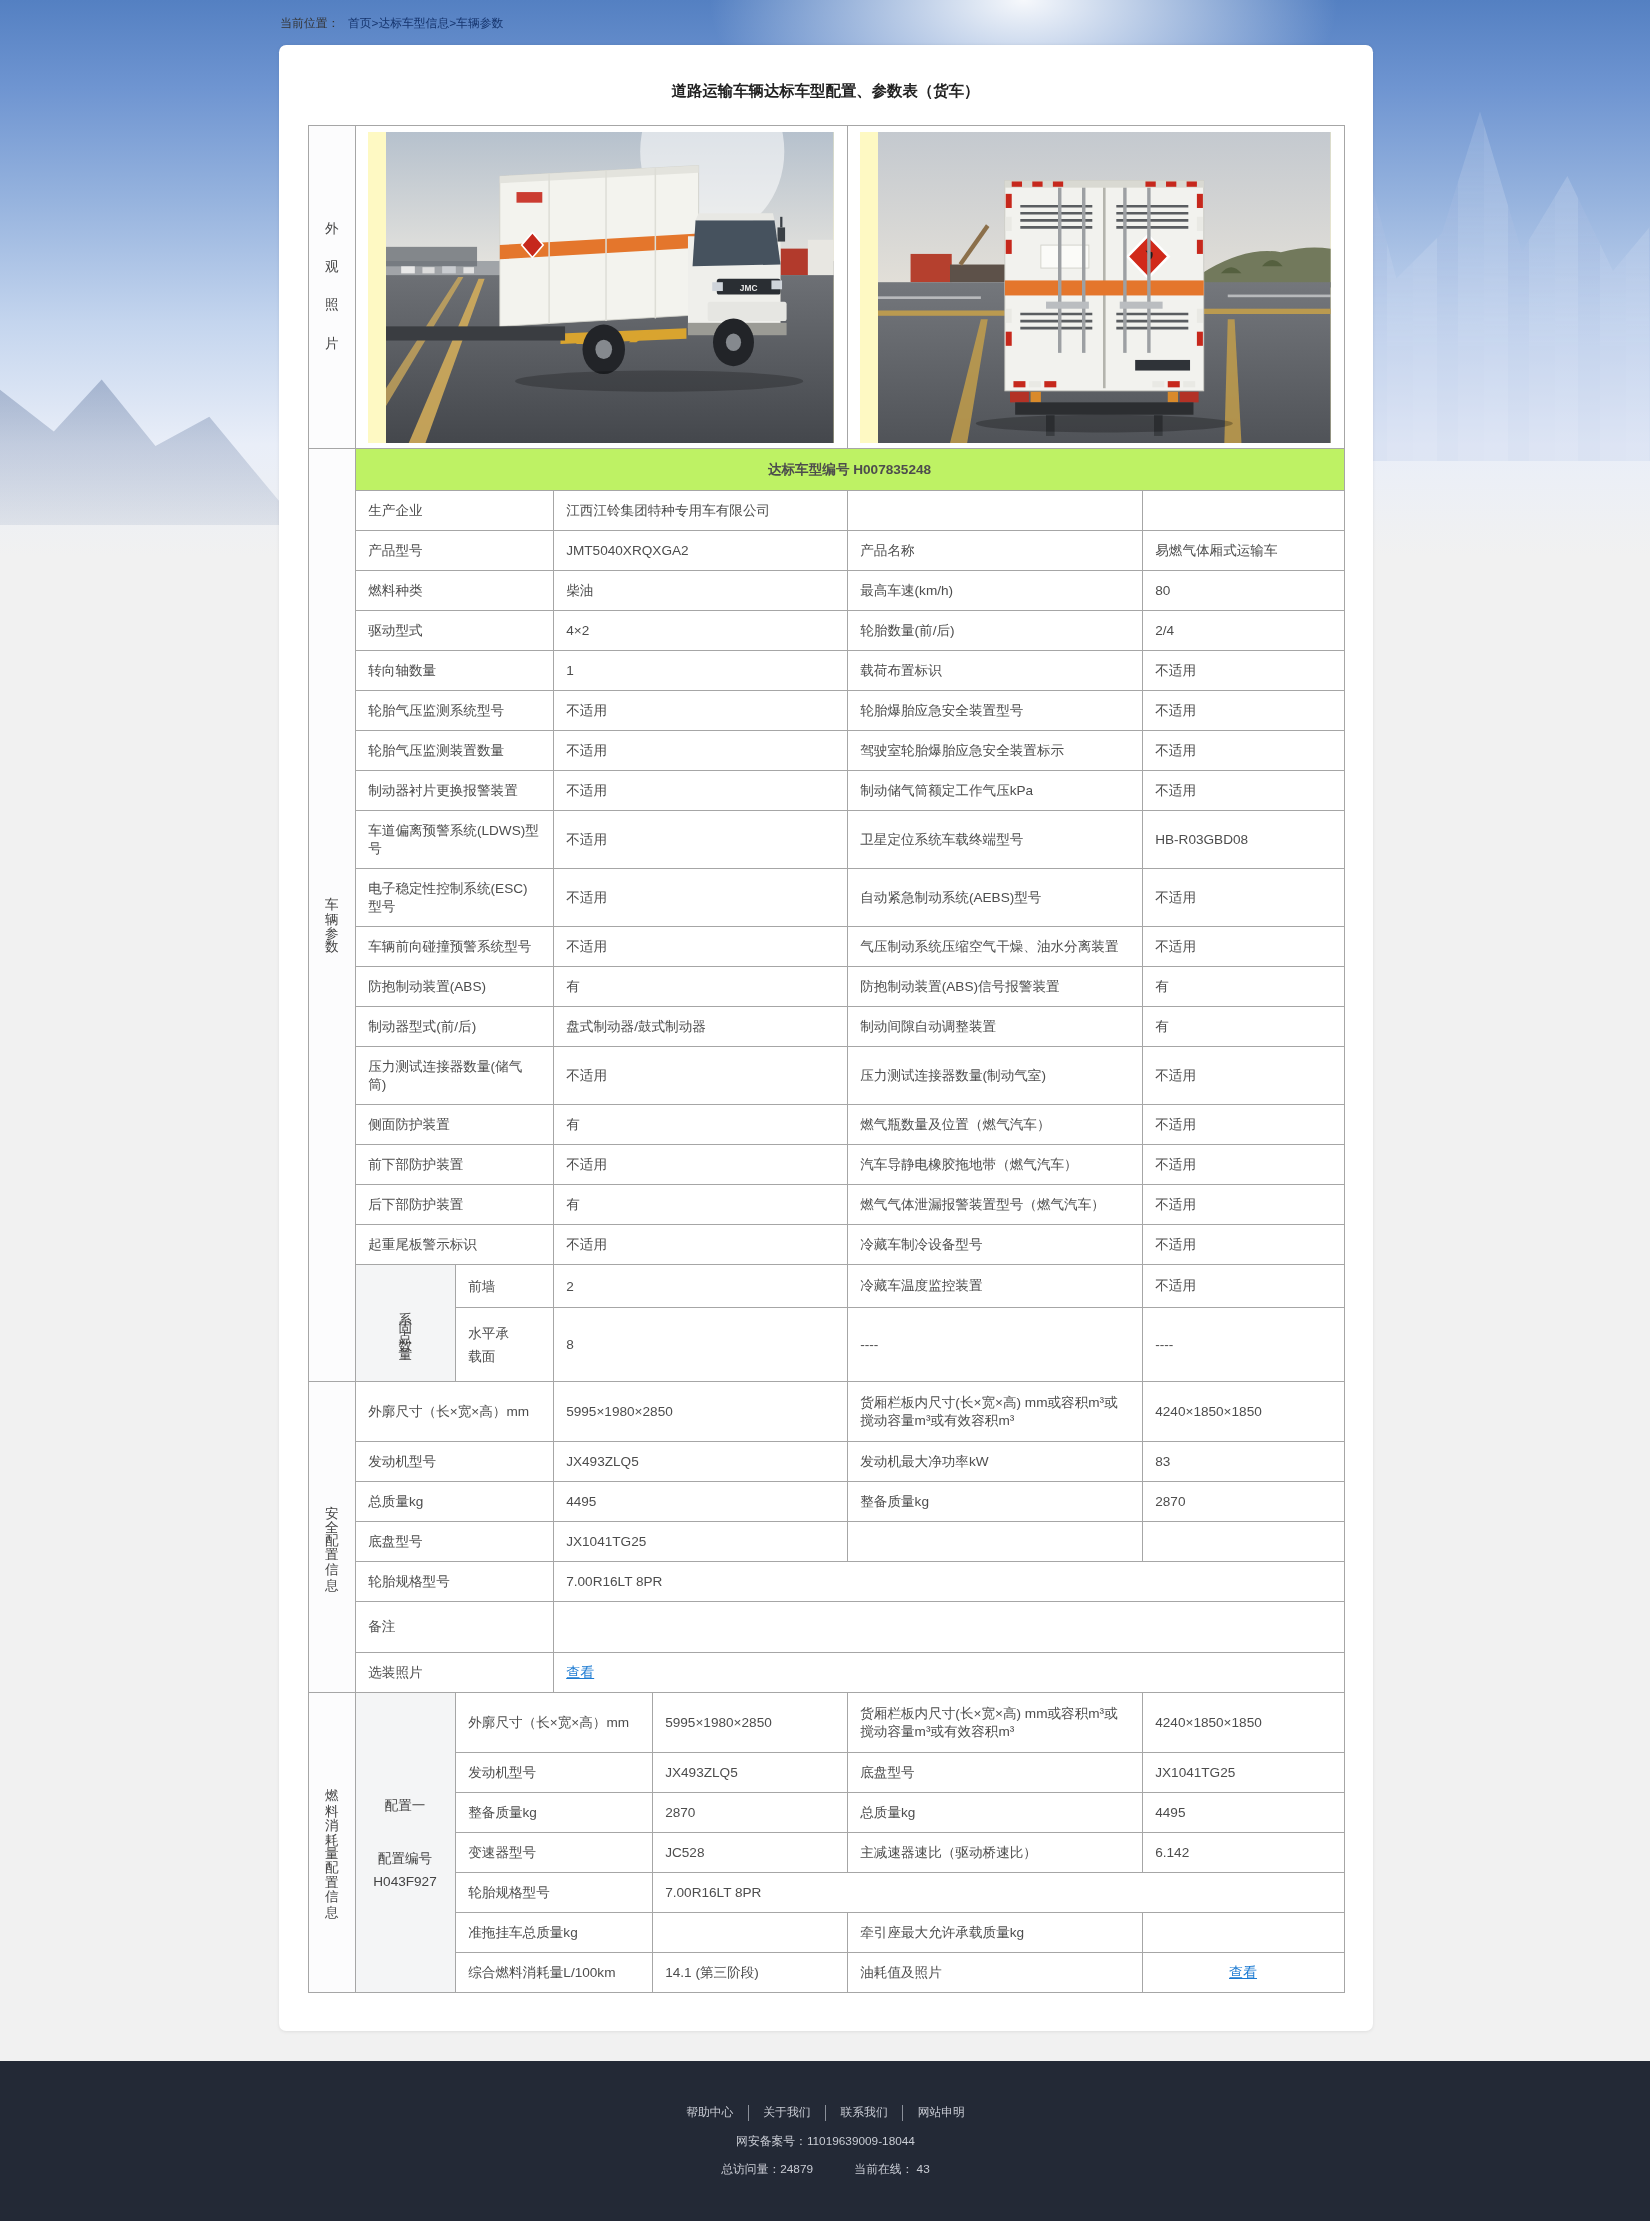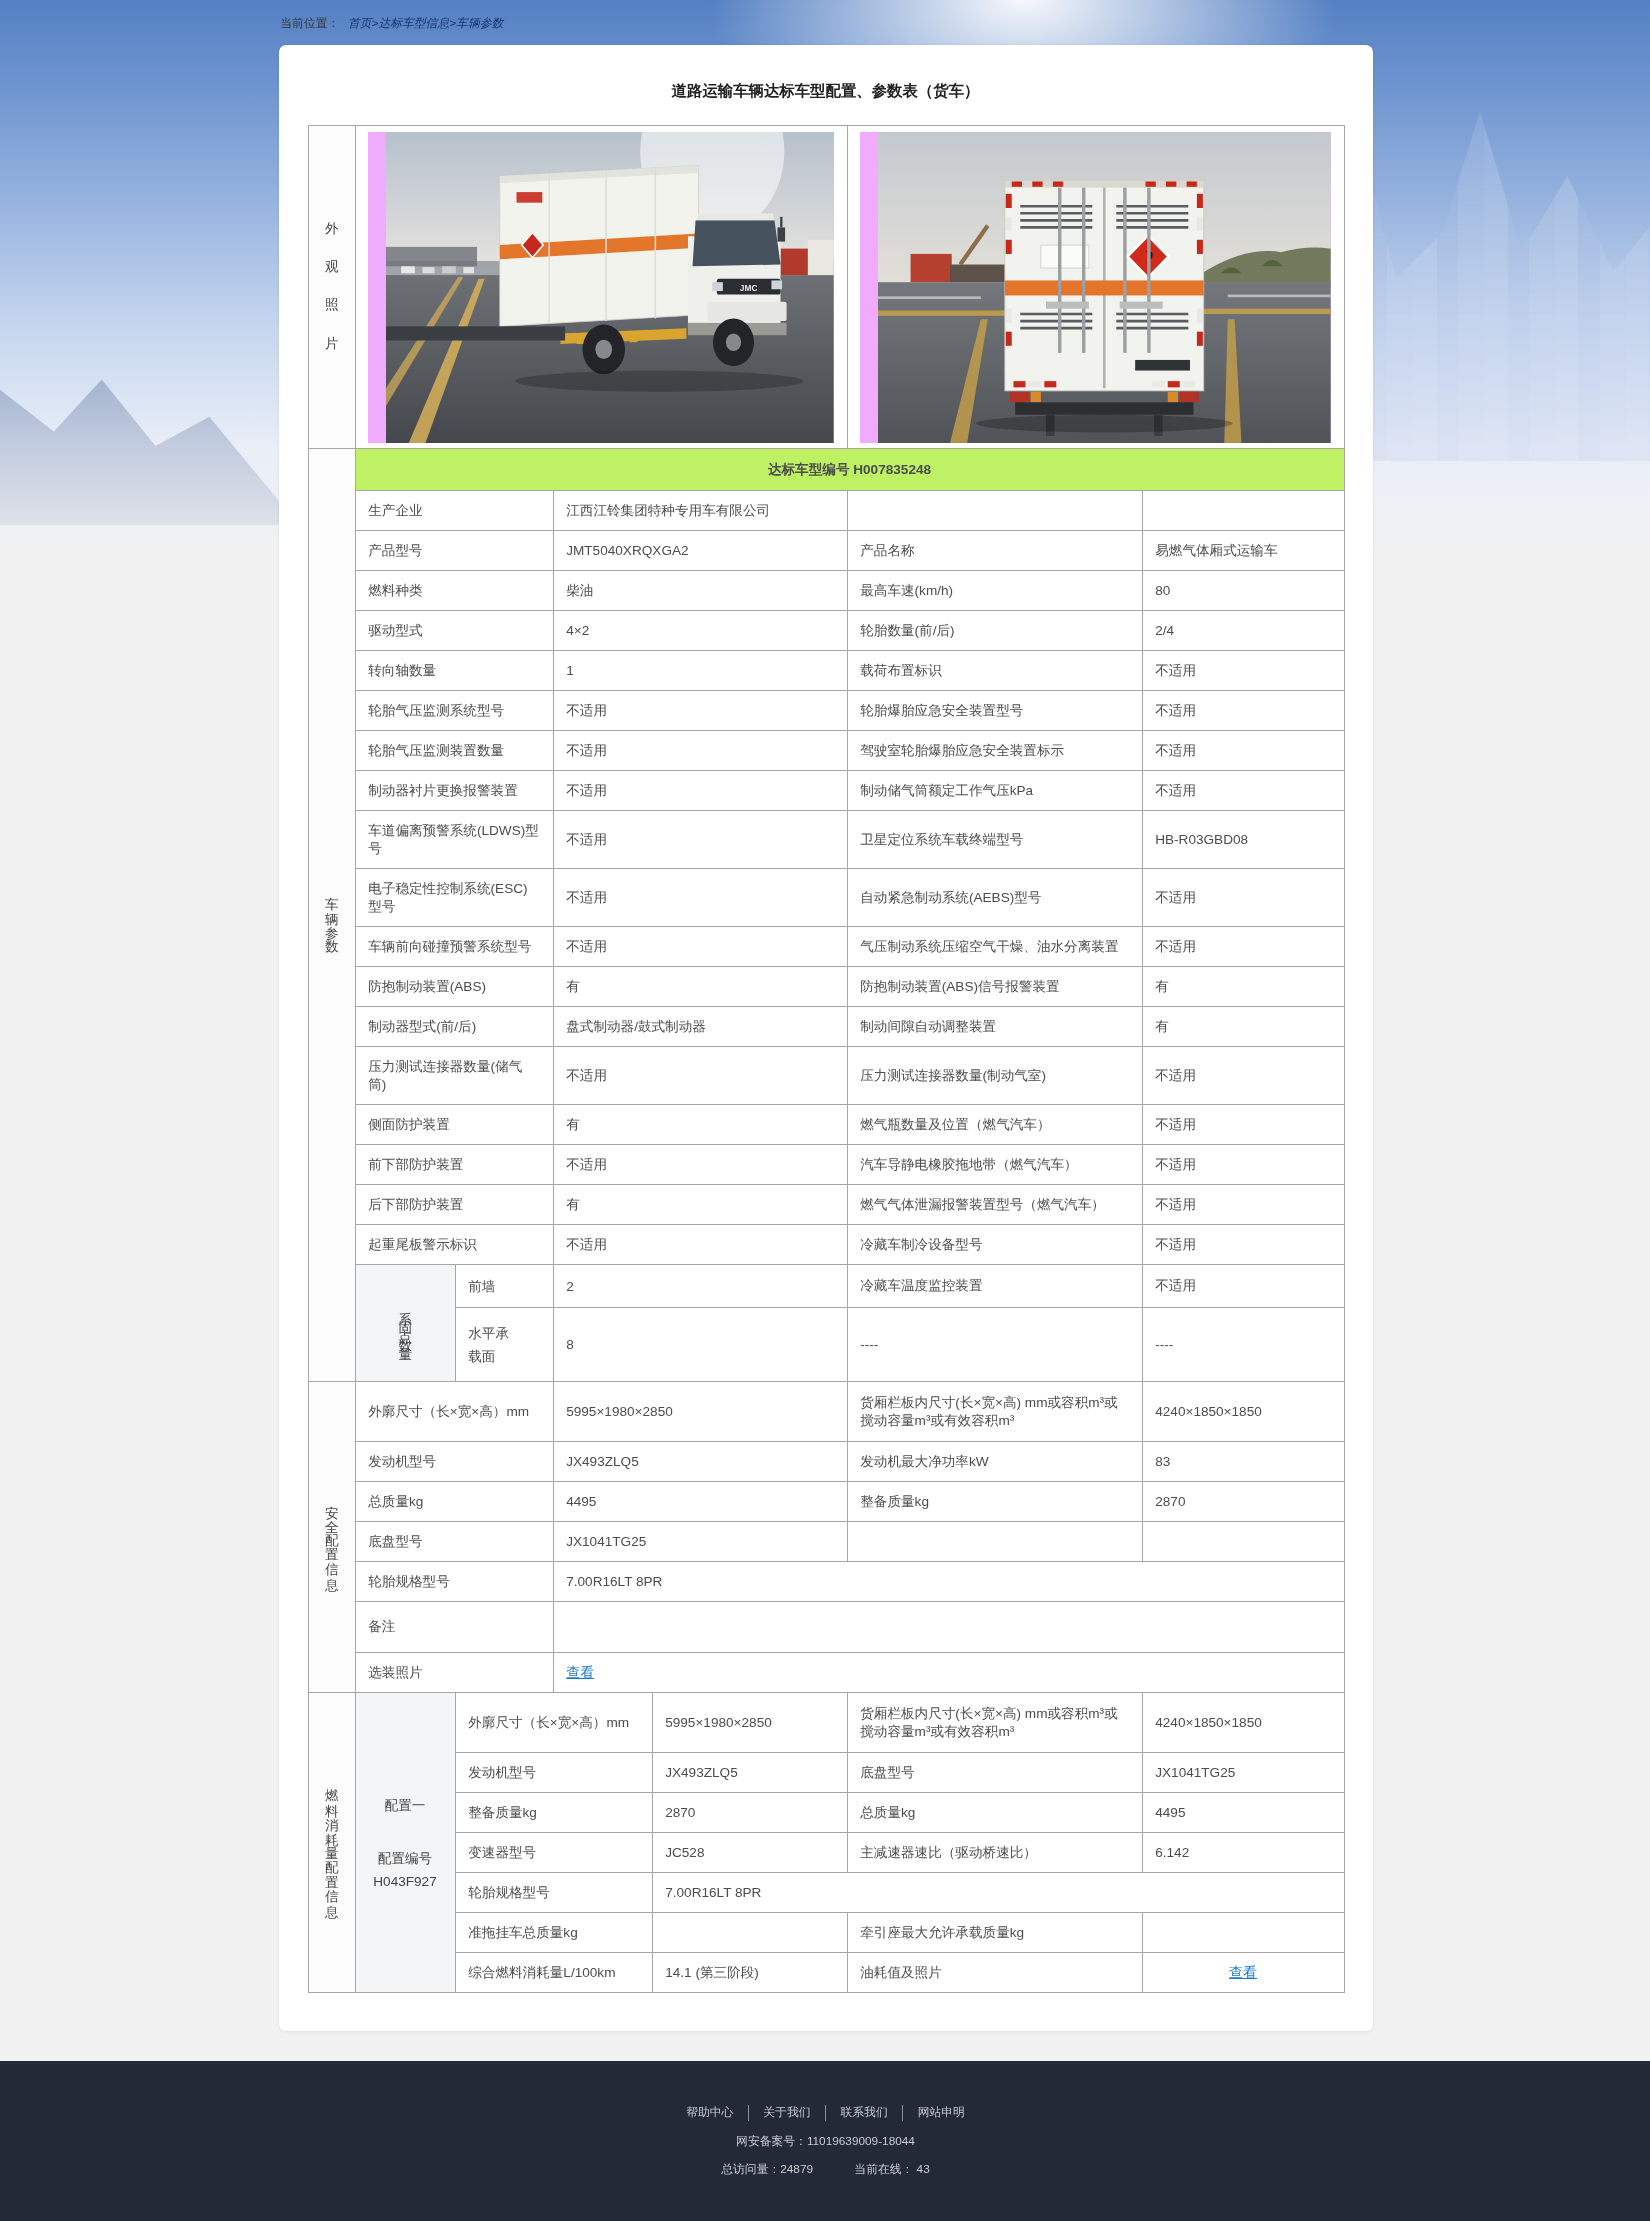--- a/index.html
+++ b/index.html
@@ -32,21 +32,21 @@
       linear-gradient(180deg, rgba(255,255,255,0) 0%, rgba(190,205,235,.8) 70%),
       repeating-linear-gradient(90deg, rgba(255,255,255,.5) 0 23.5px, rgba(160,180,220,.55) 23.5px 45px, rgba(255,255,255,.35) 45px 71px);
     clip-path: polygon(0 62%, 8% 48%, 16% 55%, 24% 18%, 33% 52%, 45% 40%, 55% 8%, 66% 45%, 78% 25%, 90% 50%, 100% 38%, 100% 100%, 0 100%);
   }
   
   .page { position: relative; z-index: 1; width: 1094px; margin: 0 auto; }
   h1[data-name="page-title"] {
     padding-top: 9px; font-size: 24.4px; font-weight: bold; color: #16356e; letter-spacing: 0.9px;
   }
   .breadcrumb { margin: 16.3px 0 12.7px 1.8px; font-size: 11.8px; color: #333; }
-  .breadcrumb a { color: #16356e; text-decoration: none; margin-left: 5.4px; font-style: italic; }
+  .breadcrumb a { color: #16356e; text-decoration: none; margin-left: 5.4px; }
   
   .card {
     background: #fff; border-radius: 7.2px; padding: 36px 29px 38px 29px;
     box-shadow: 0 0.9px 3.6px rgba(0,0,0,.08); margin-bottom: 16.3px;
   }
   .card-title { text-align: center; font-size: 15.4px; font-weight: bold; color: #222; margin-bottom: 23.5px; }
   
   table.spec { border-collapse: collapse; width: 1035px; border: 1.8px solid #4a4a4a; table-layout: fixed; }
   table.spec td { border: 0.9px solid #a6a6a6; font-size: 13.6px; color: #4d4d4d; padding: 5.4px 12.7px; vertical-align: middle; }
   tr { height: 40px; }
@@ -67,21 +67,21 @@
     writing-mode: vertical-rl; text-orientation: upright;
     letter-spacing: 14.5px; font-size: 13.6px; color: #444; margin: 0 auto; line-height: 1;
   }
   .vtext.vphoto { letter-spacing: 38px; }
   .vtext.vsmall { letter-spacing: 9px; }
   .sub span { display: inline-block; max-width: 49px; line-height: 1.7; }
   .cfg { display: flex; flex-direction: column; align-items: center; gap: 6px; font-size: 13.6px; color: #444; }
   .cfg .gap { height: 23.5px; }
   a.view-link { color: #1b7ad2; text-decoration: underline; font-size: 14px; }
   
-  .photo { width: 100%; height: 311px; overflow: hidden; background: #f0abfc; padding-left: 18px; }
+  .photo { width: 100%; height: 311px; overflow: hidden; background: #fef9c3; padding-left: 18px; }
   .photo svg { display: block; width: 100%; height: 100%; }
   
   footer {
     margin-top: auto; position: relative; z-index: 1;
     background: #232936; color: #c9ccd4; height: 161px;
     display: flex; flex-direction: column; align-items: center; justify-content: center; gap: 12.7px;
     font-size: 11.8px;
   }
   .f-links { display: flex; align-items: center; }
   .f-links a { color: #c9ccd4; text-decoration: none; }

